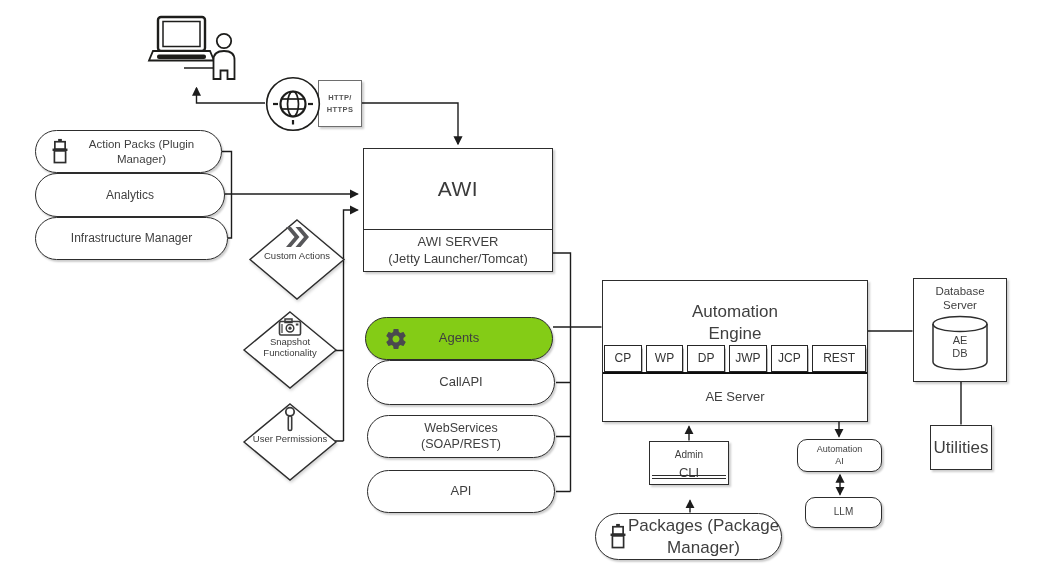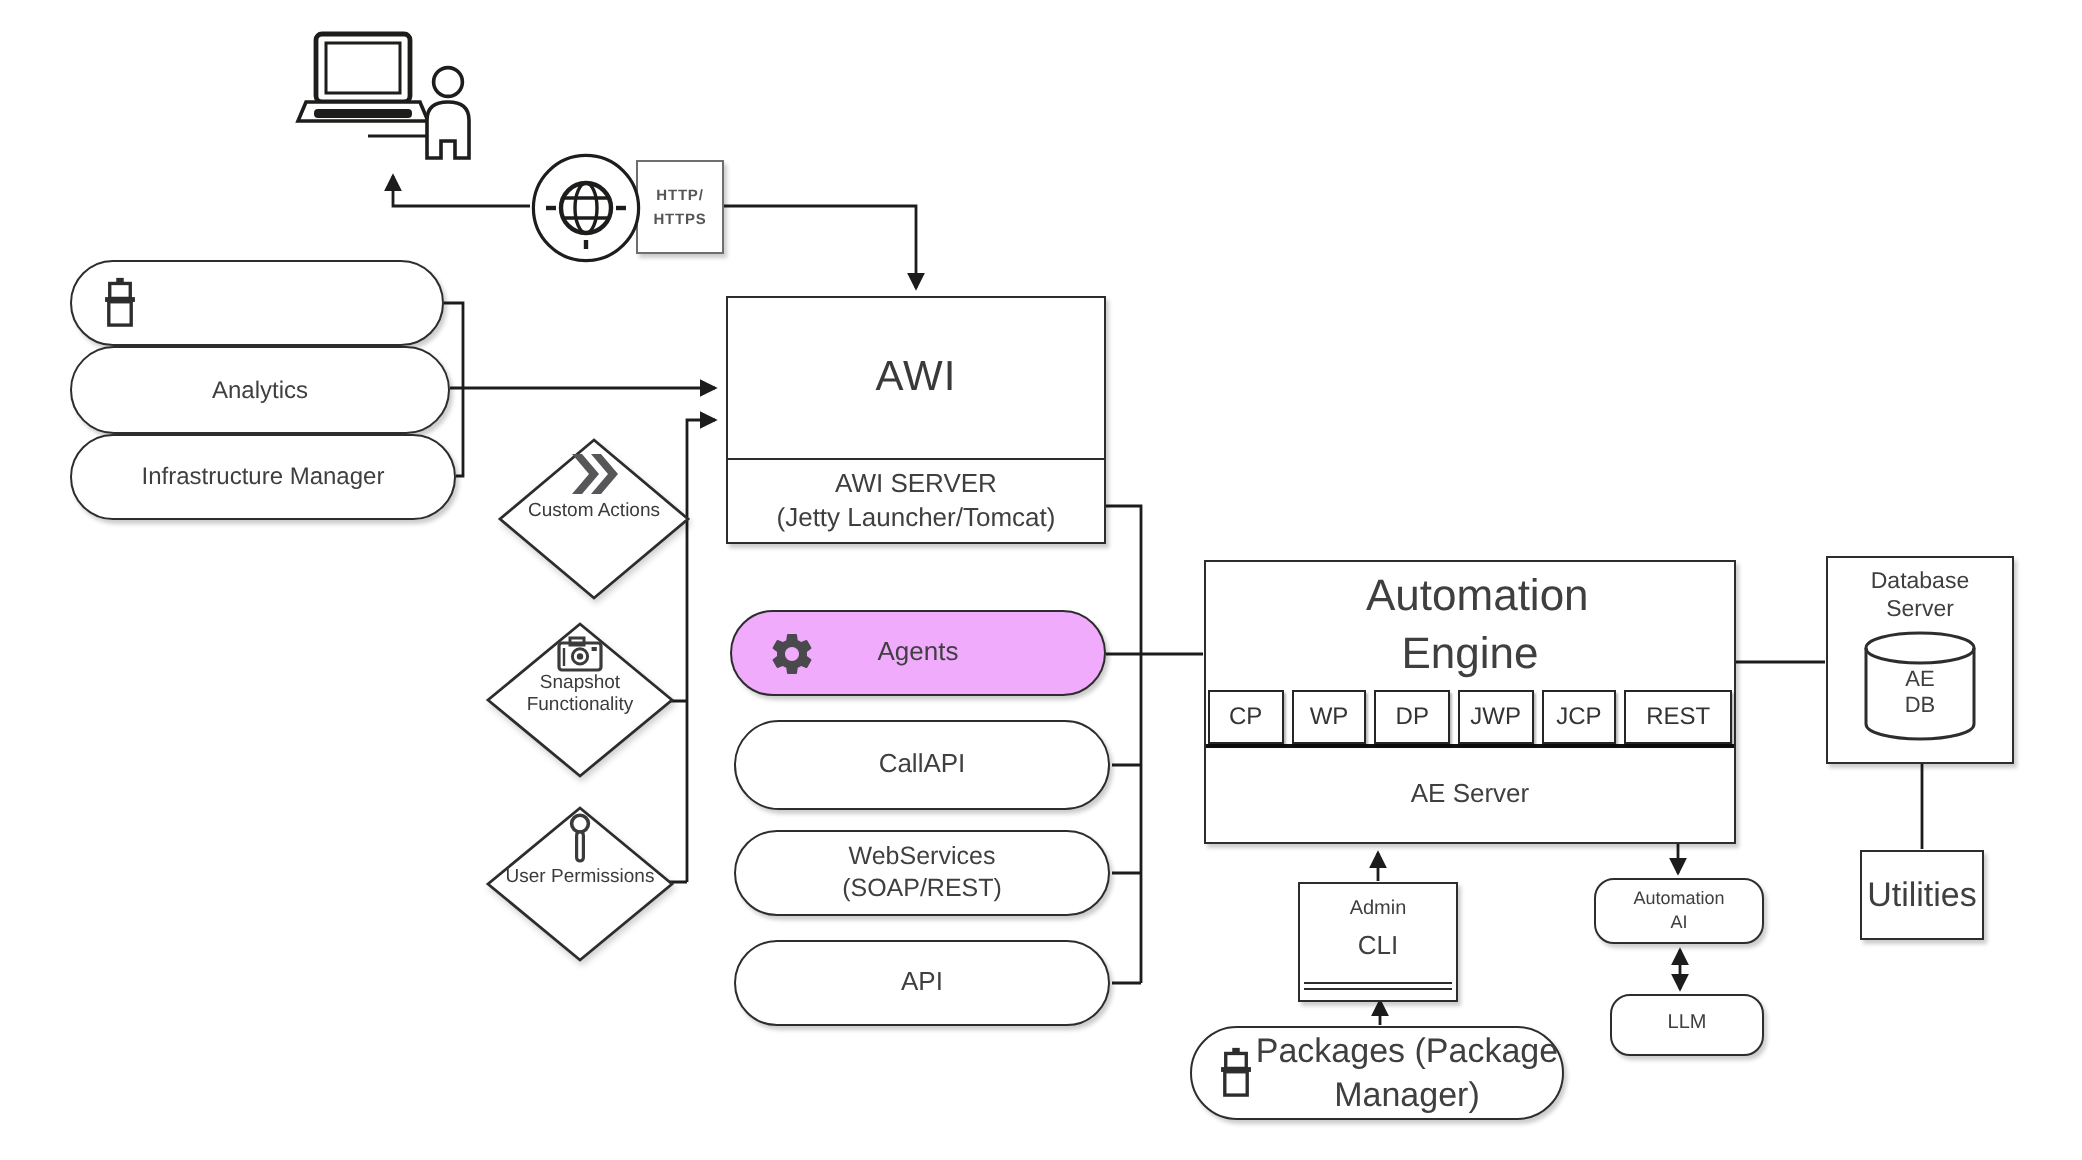--- a/index.html
+++ b/index.html
@@ -5,32 +5,32 @@
   html,body{margin:0;padding:0;background:#fff;}
   .stage{position:relative;width:1041px;height:580px;background:#ffffff;overflow:hidden;
          font-family:"Liberation Sans",sans-serif;color:#3f3f3f;}
   .stage *{box-sizing:border-box;}
   svg.wires{position:absolute;left:0;top:0;z-index:0;}
   .abs{position:absolute;}
   .node{position:absolute;background:#fff;border:1.4px solid #2d2d2d;color:#3f3f3f;
         display:flex;align-items:center;justify-content:center;text-align:center;
         box-shadow:1.5px 2px 2px rgba(0,0,0,.20);z-index:1;line-height:1.25;}
   .pill{border-radius:26px;}
-  .yellow{background:#f0abfc;}
+  .yellow{background:#84cc16;margin-top:12px;}
   .icon-left{position:absolute;left:14px;top:50%;transform:translateY(-50%);display:flex;}
   .diamond{position:absolute;z-index:1;}
   .diamond svg.shape{position:absolute;left:0;top:0;filter:drop-shadow(1.5px 2px 1.5px rgba(0,0,0,.18));}
   .diamond .dlabel{position:absolute;left:0;right:0;text-align:center;font-size:9.5px;line-height:1.12;color:#3b3b3b;}
   .diamond .dicon{position:absolute;}
   .awi-top{height:81px;display:flex;align-items:center;justify-content:center;width:100%;
            border-bottom:1.4px solid #2d2d2d;font-size:21px;letter-spacing:.5px;color:#3a3a3a;}
   .awi-bot{flex:1;display:flex;flex-direction:column;align-items:center;justify-content:center;
            width:100%;font-size:13px;}
   .ae{flex-direction:column;align-items:stretch;justify-content:flex-start;}
-  .ae-title{height:64px;display:flex;align-items:center;justify-content:center;font-size:22px;line-height:1.3;}
+  .ae-title{height:64px;display:flex;align-items:flex-end;justify-content:center;font-size:17px;line-height:1.3;}
   .ae-title span{display:block;width:104px;text-align:center;}
   .ae-cells{display:flex;gap:4px;padding:0 1px;height:29px;border-bottom:2.5px solid #111;}
   .cell{flex:1;background:#fff;border:1.2px solid #262626;display:flex;align-items:center;
         justify-content:center;font-size:12px;color:#333;box-shadow:1.2px 1.5px 1px rgba(0,0,0,.28);}
   .cell.rest{flex:1.45;}
   .ae-srv{flex:1;display:flex;align-items:center;justify-content:center;font-size:13px;}
   .db{flex-direction:column;justify-content:flex-start;padding-top:5px;font-size:11.5px;}
   .db .dbtitle{display:block;width:62px;line-height:1.25;}
   .db-cyl{position:relative;margin-top:2px;}
   .db-cyl .dbtxt{position:absolute;left:0;right:0;top:19px;font-size:11px;line-height:1.2;}
@@ -106,20 +106,21 @@
 
   <div class="node pill" style="left:35px;top:130px;width:187px;height:43px;font-size:11.5px;padding-left:26px;">
     <span class="icon-left">
       <svg width="20" height="28" viewBox="0 0 20 30">
         <rect x="8" y="1" width="4" height="3.2" fill="#2d2d2d"></rect>
         <rect x="4.5" y="4" width="11" height="8" fill="#fff" stroke="#2d2d2d" stroke-width="1.8"></rect>
         <line x1="2" y1="12.6" x2="18" y2="12.6" stroke="#2d2d2d" stroke-width="2.6"></line>
         <rect x="4" y="13.8" width="12" height="12.5" fill="#fff" stroke="#2d2d2d" stroke-width="1.8"></rect>
       </svg>
     </span>
+    <span class="wrapw" style="width:122px;">Action Packs (Plugin Manager)</span>
   </div>
 
   <div class="node pill" style="left:35px;top:173px;width:190px;height:44px;font-size:12px;">
     <span>Analytics</span>
   </div>
 
   <div class="node pill" style="left:35px;top:217px;width:193px;height:43px;font-size:12px;">
     <span>Infrastructure Manager</span>
   </div>
 
@@ -220,21 +221,21 @@
         <path d="M2,9 C2,13.4 14,16.5 29,16.5 C44,16.5 56,13.4 56,9" fill="none" stroke="#2d2d2d" stroke-width="1.5"></path>
       </svg>
       <div class="dbtxt"><span>AE DB</span></div>
     </div>
   </div>
 
   <div class="node" style="left:930px;top:425px;width:62px;height:45px;font-size:17px;">
     <span>Utilities</span>
   </div>
 
-  <div class="node cli" style="left:649px;top:441px;width:80px;height:60px;">
+  <div class="node cli" style="left:649px;top:441px;width:80px;height:44px;">
     <span class="l1">Admin</span>
     <span class="l2">CLI</span>
     <span class="cli-bar"></span>
   </div>
 
   <div class="node pill" style="left:595px;top:513px;width:187px;height:47px;font-size:17px;padding-left:30px;">
     <span class="icon-left" style="left:12px;">
       <svg width="20" height="28" viewBox="0 0 20 30">
         <rect x="8" y="1" width="4" height="3.2" fill="#2d2d2d"></rect>
         <rect x="4.5" y="4" width="11" height="8" fill="#fff" stroke="#2d2d2d" stroke-width="1.8"></rect>

